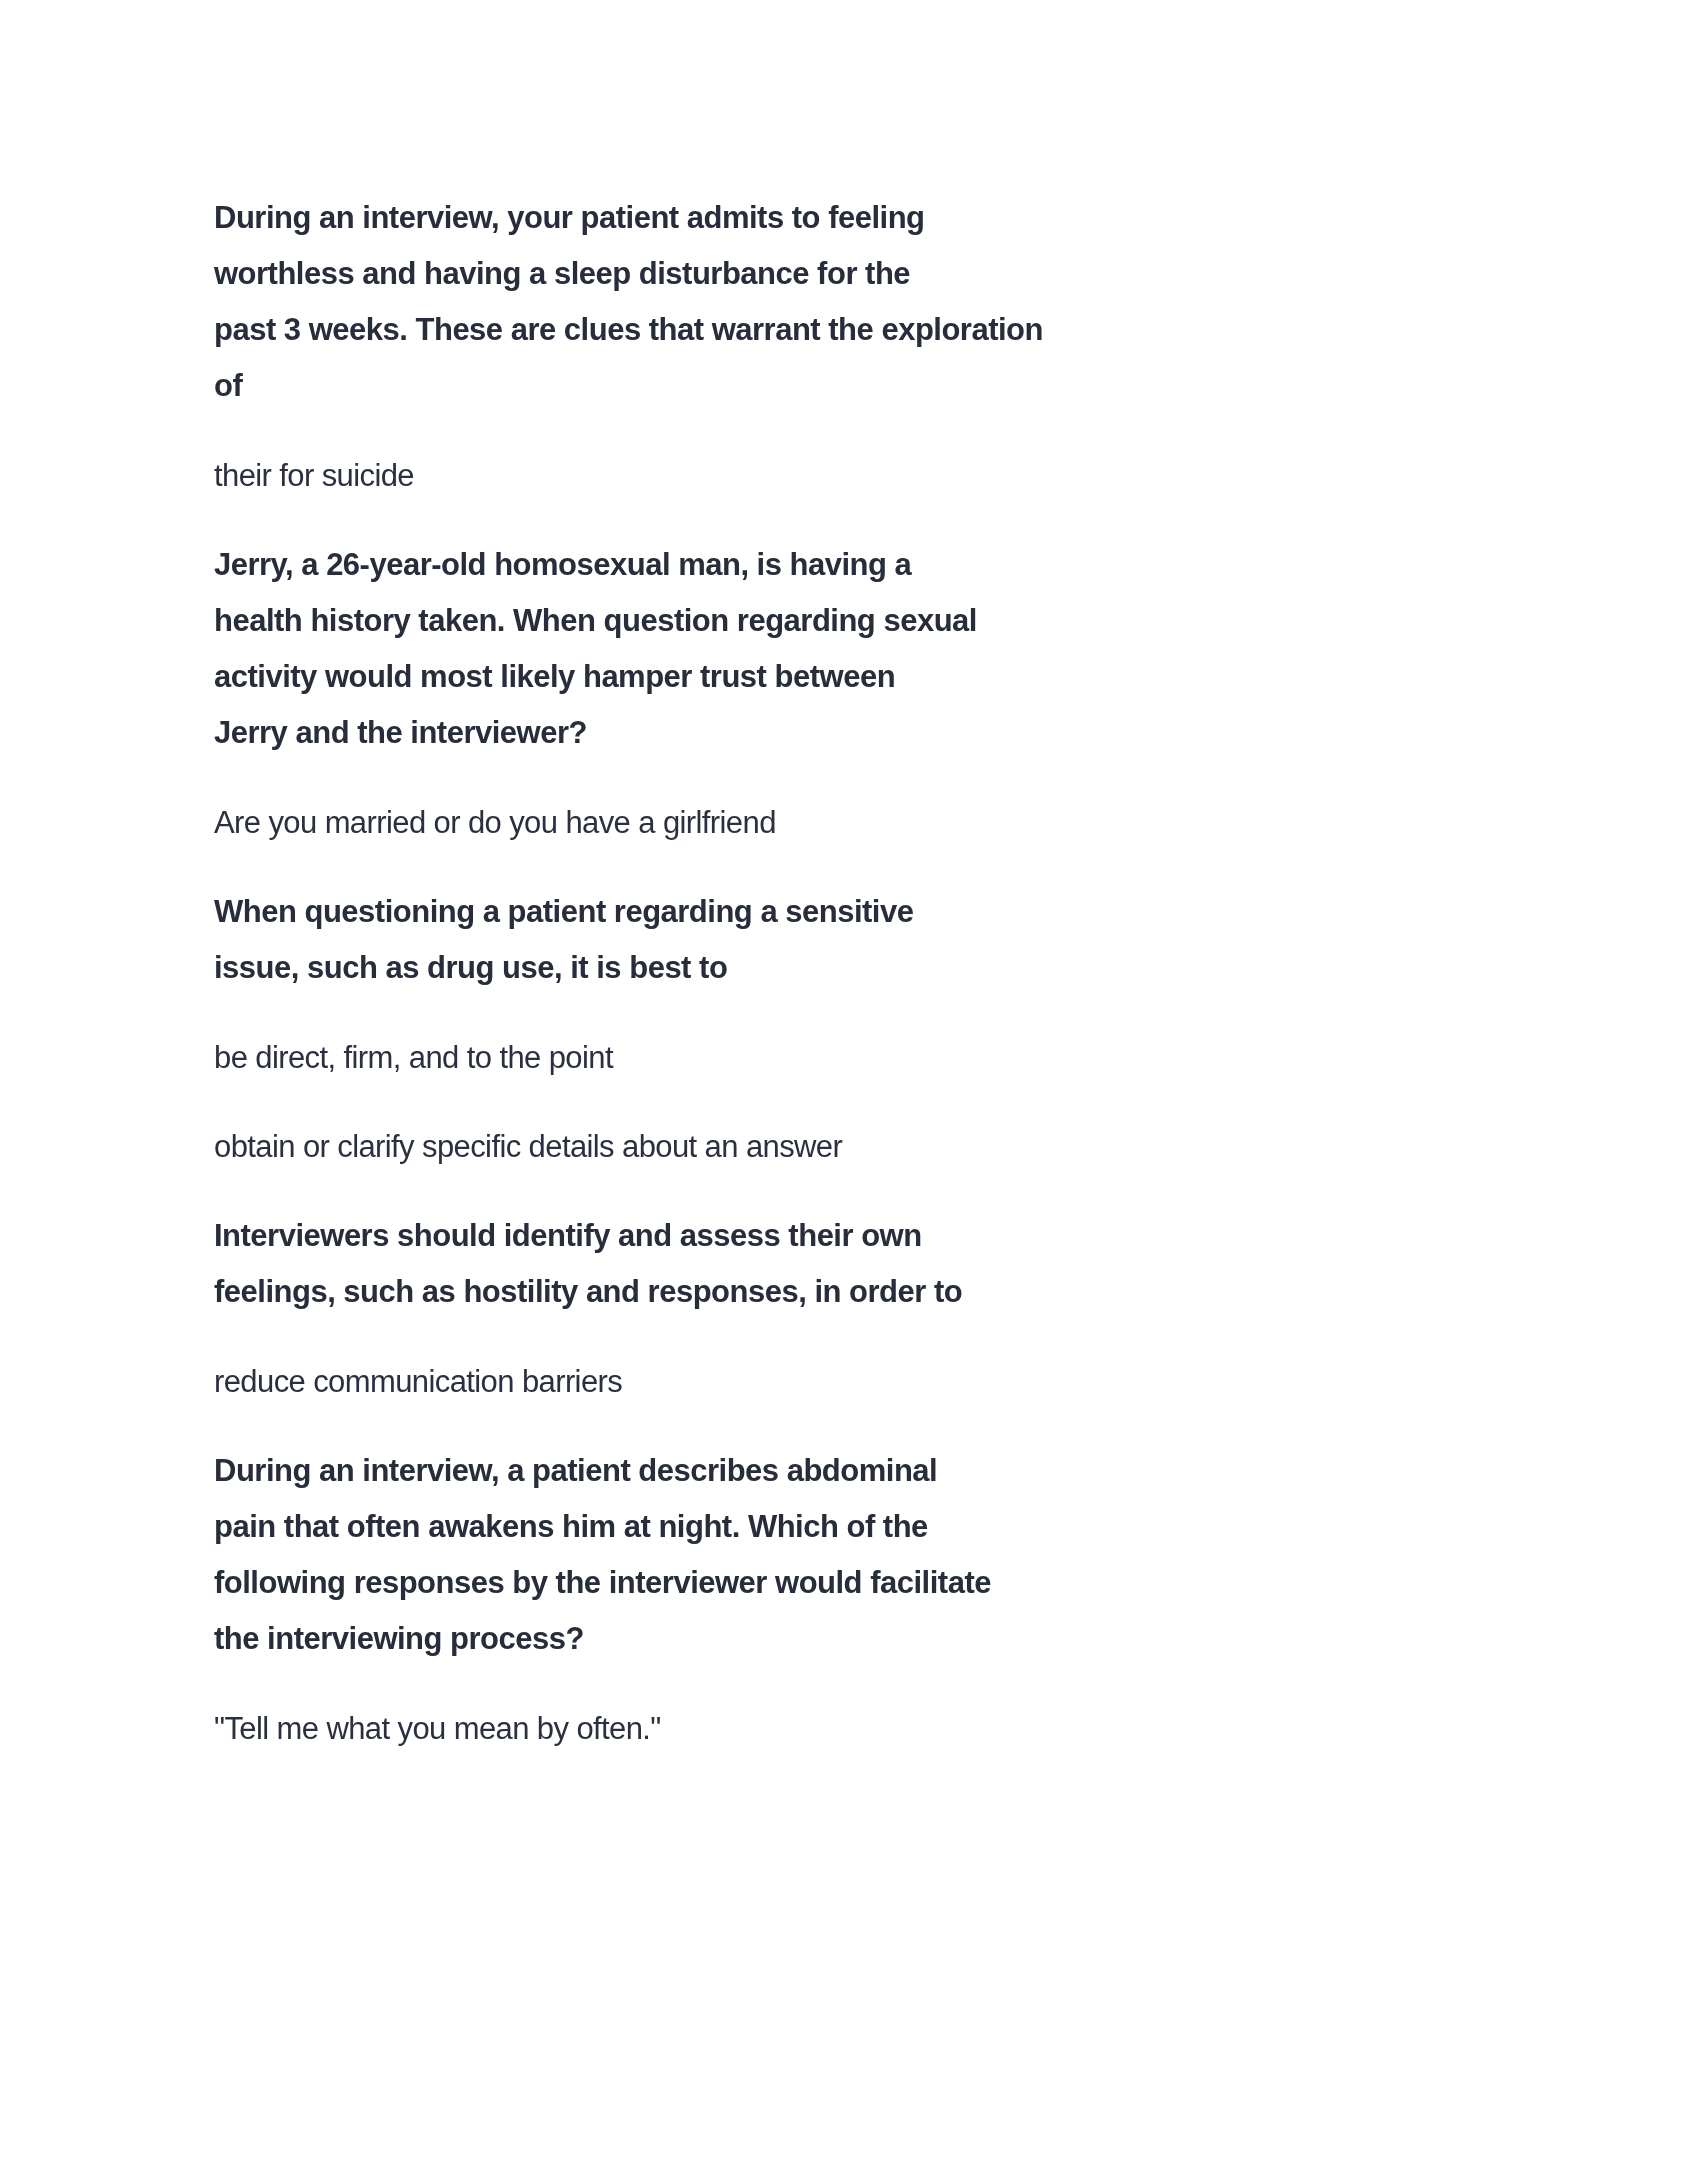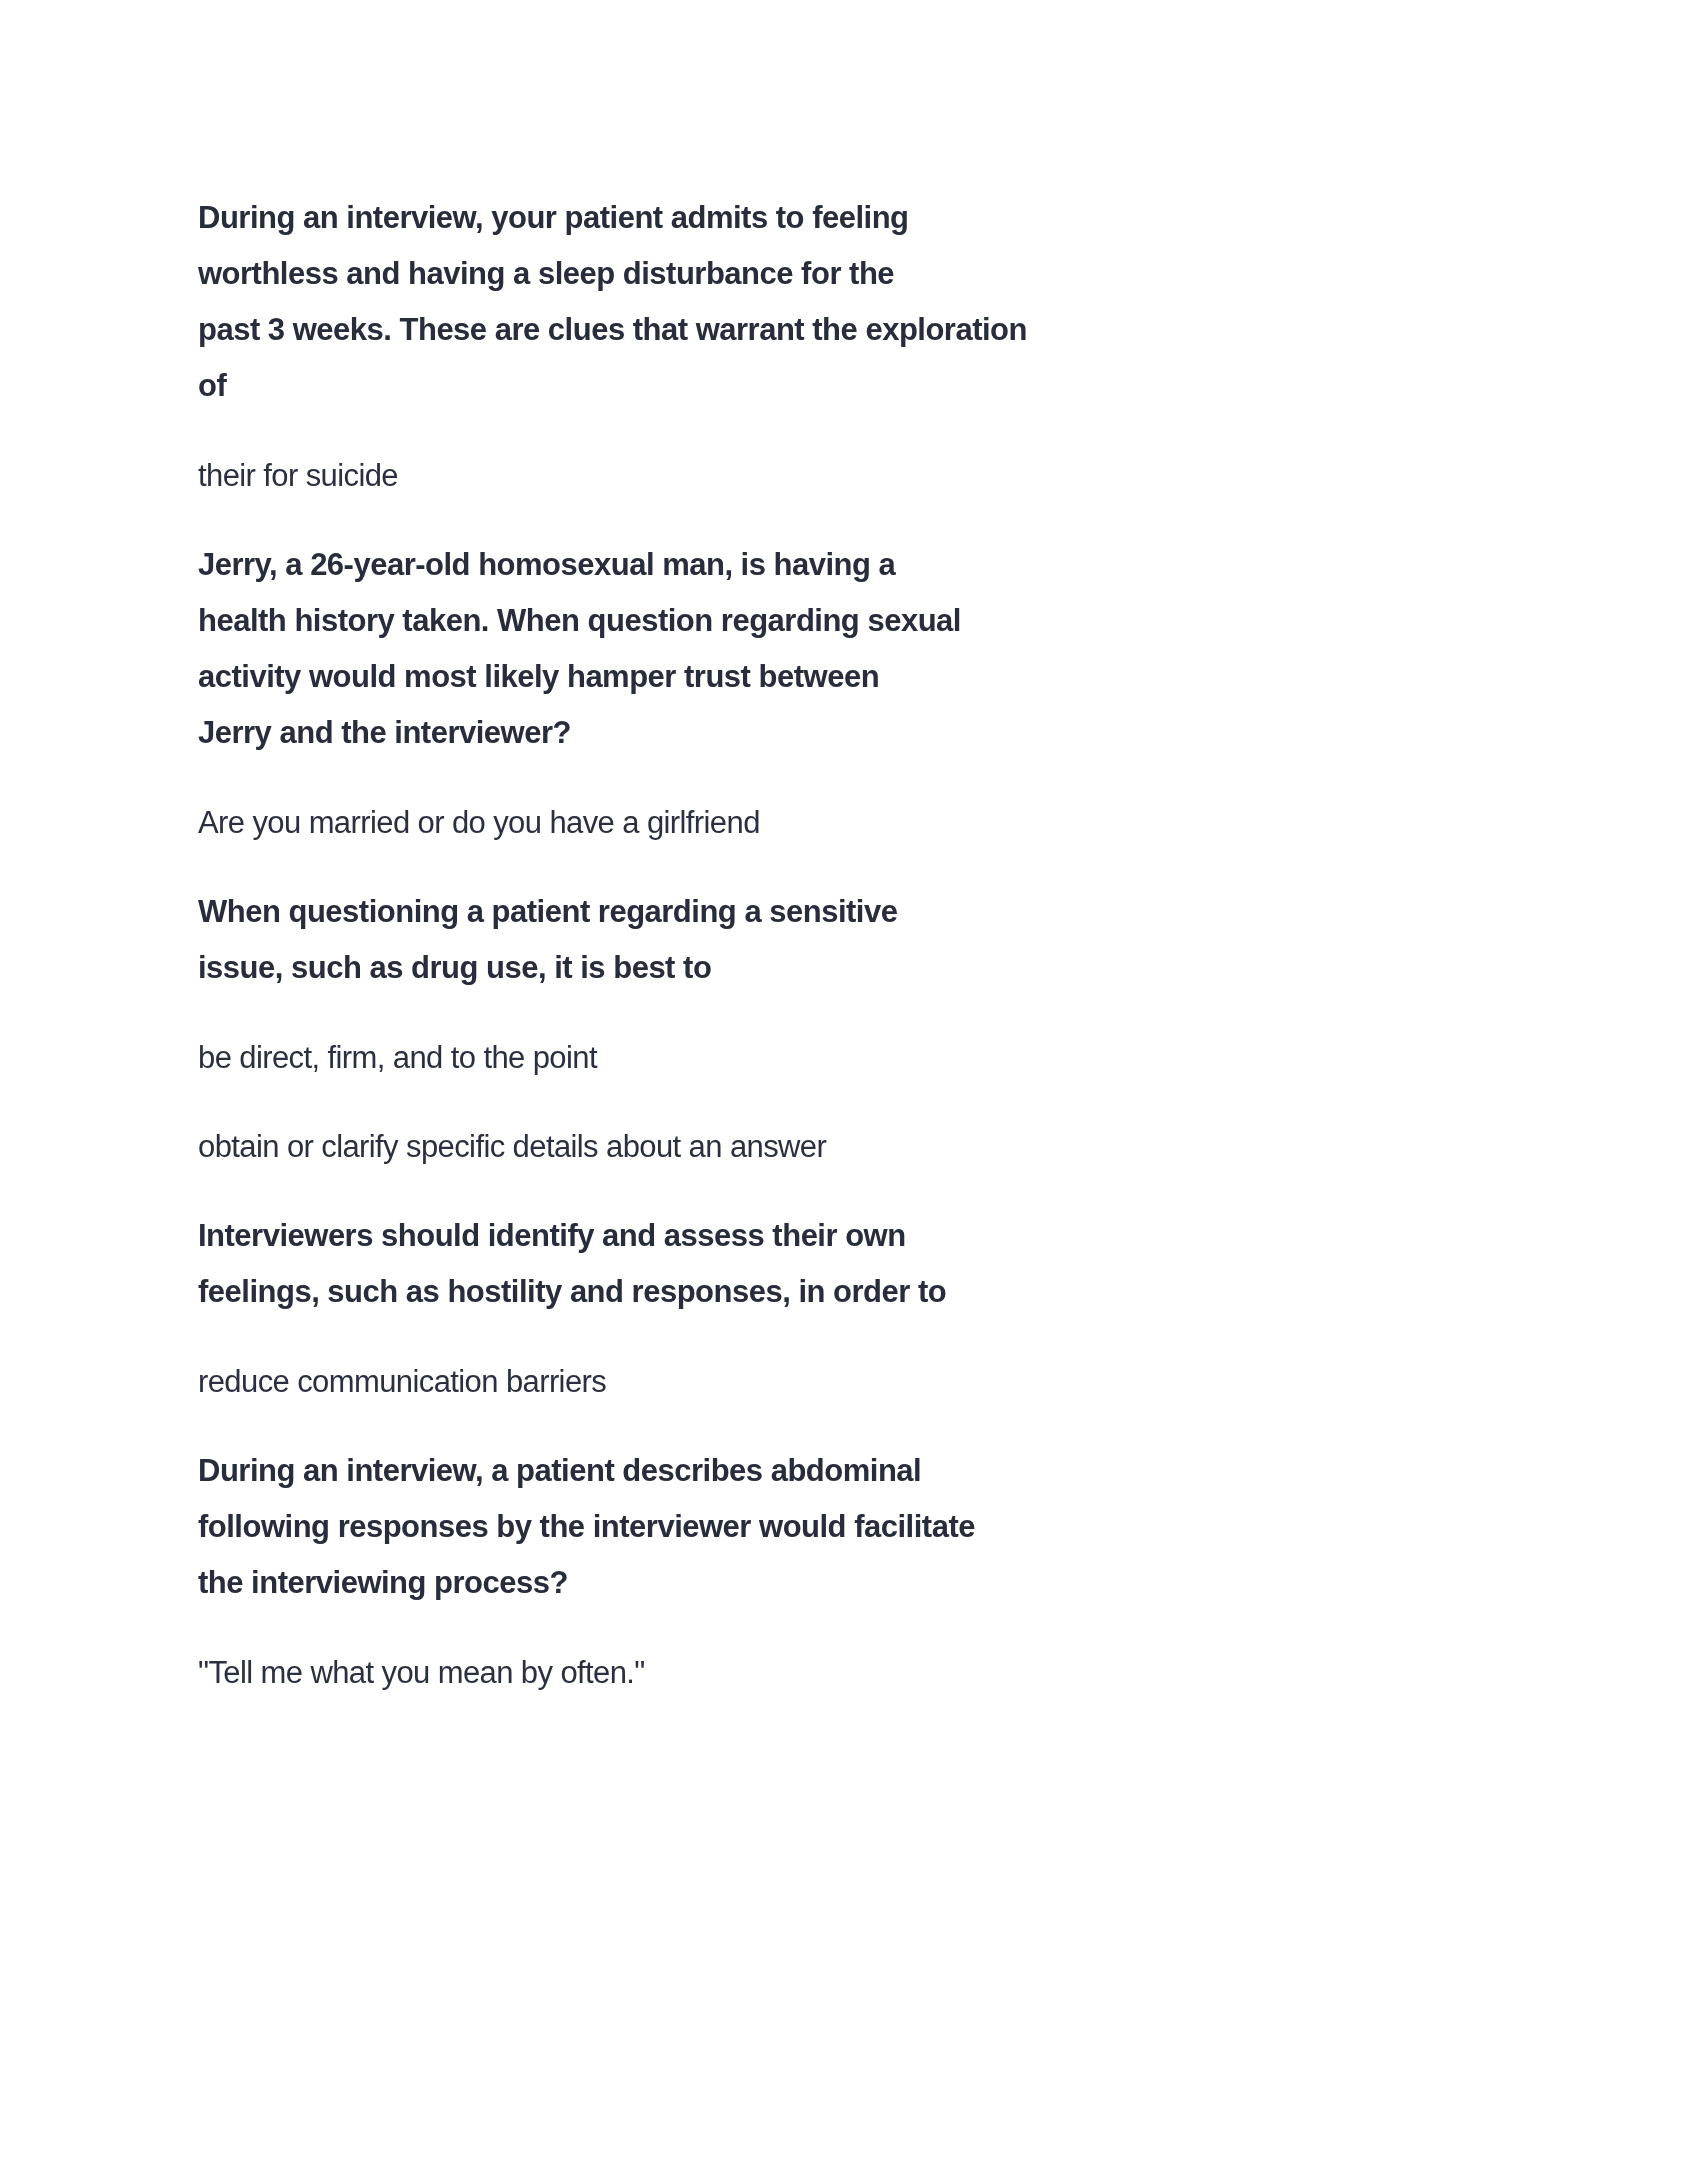--- a/index.html
+++ b/index.html
@@ -10,21 +10,21 @@
     body {
       width: 1683px;
       height: 2178px;
       position: relative;
       overflow: hidden;
       font-family: "Liberation Sans", sans-serif;
       color: #282d3c;
     }
     .page {
       position: absolute;
-      left: 198px;
+      left: 214px;
       top: 190px;
       width: 1089px;
     }
     .qa {
       margin: 0;
     }
     .question {
       font-weight: bold;
       font-size: 31px;
       line-height: 56px;
@@ -96,20 +96,21 @@
       <span class="line">feelings, such as hostility and responses, in order to</span>
     </p>
     <p class="answer">
       <span class="line">reduce communication barriers</span>
     </p>
   </div>
 
   <div class="qa">
     <p class="question">
       <span class="line">During an interview, a patient describes abdominal</span>
+      <span class="line">pain that often awakens him at night. Which of the</span>
       <span class="line">following responses by the interviewer would facilitate</span>
       <span class="line">the interviewing process?</span>
     </p>
     <p class="answer">
       <span class="line">"Tell me what you mean by often."</span>
     </p>
   </div>
 
 </div>
 

